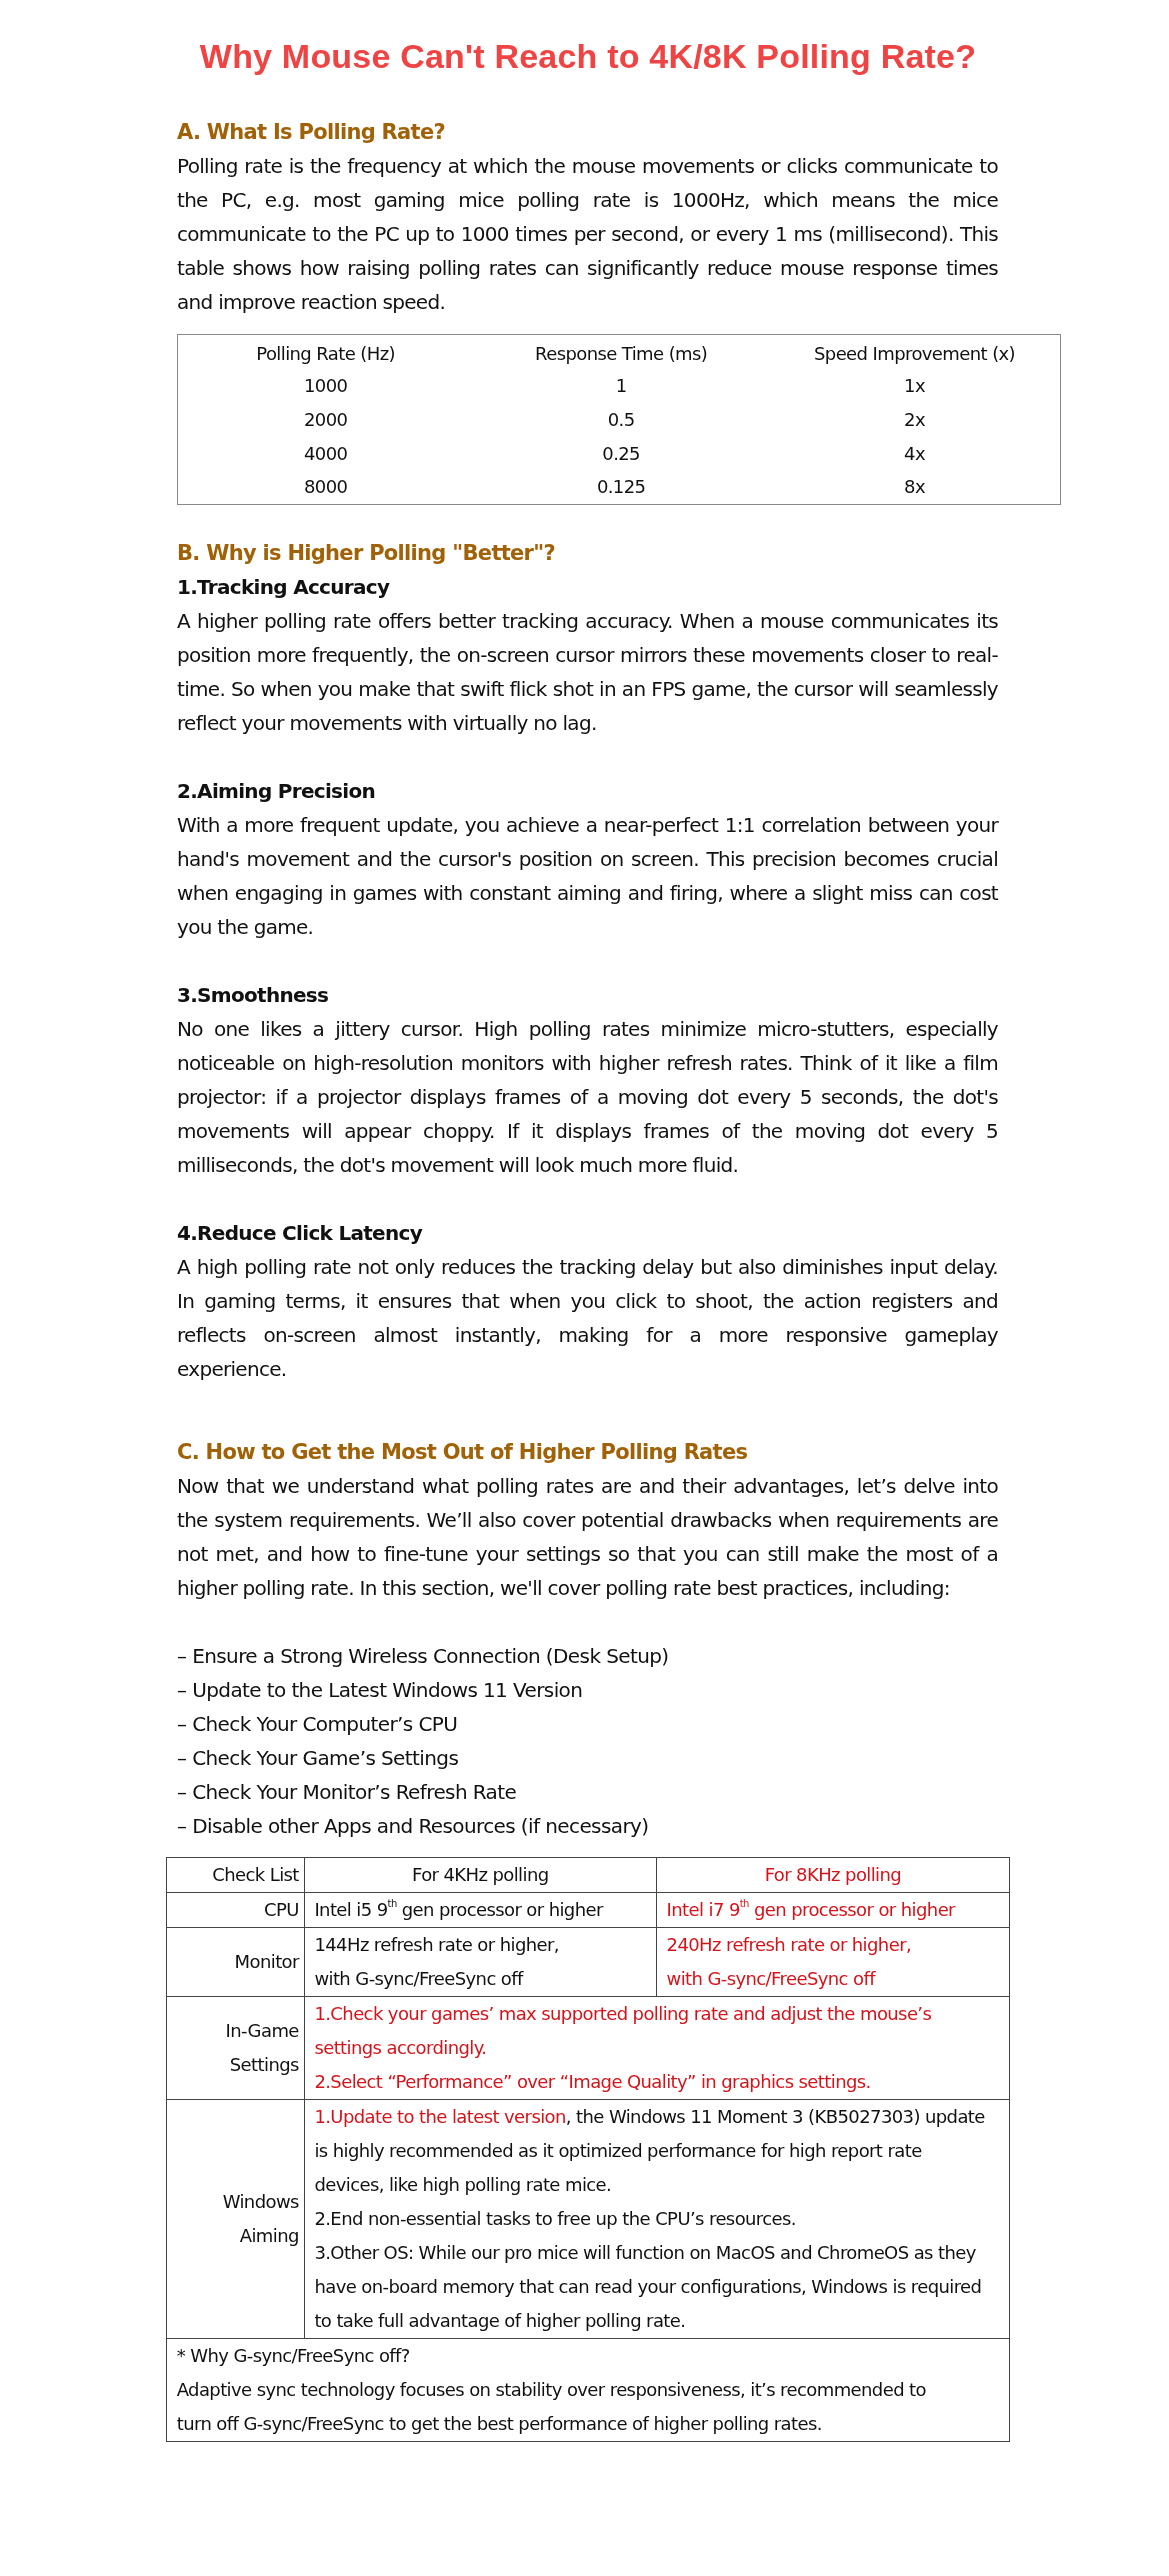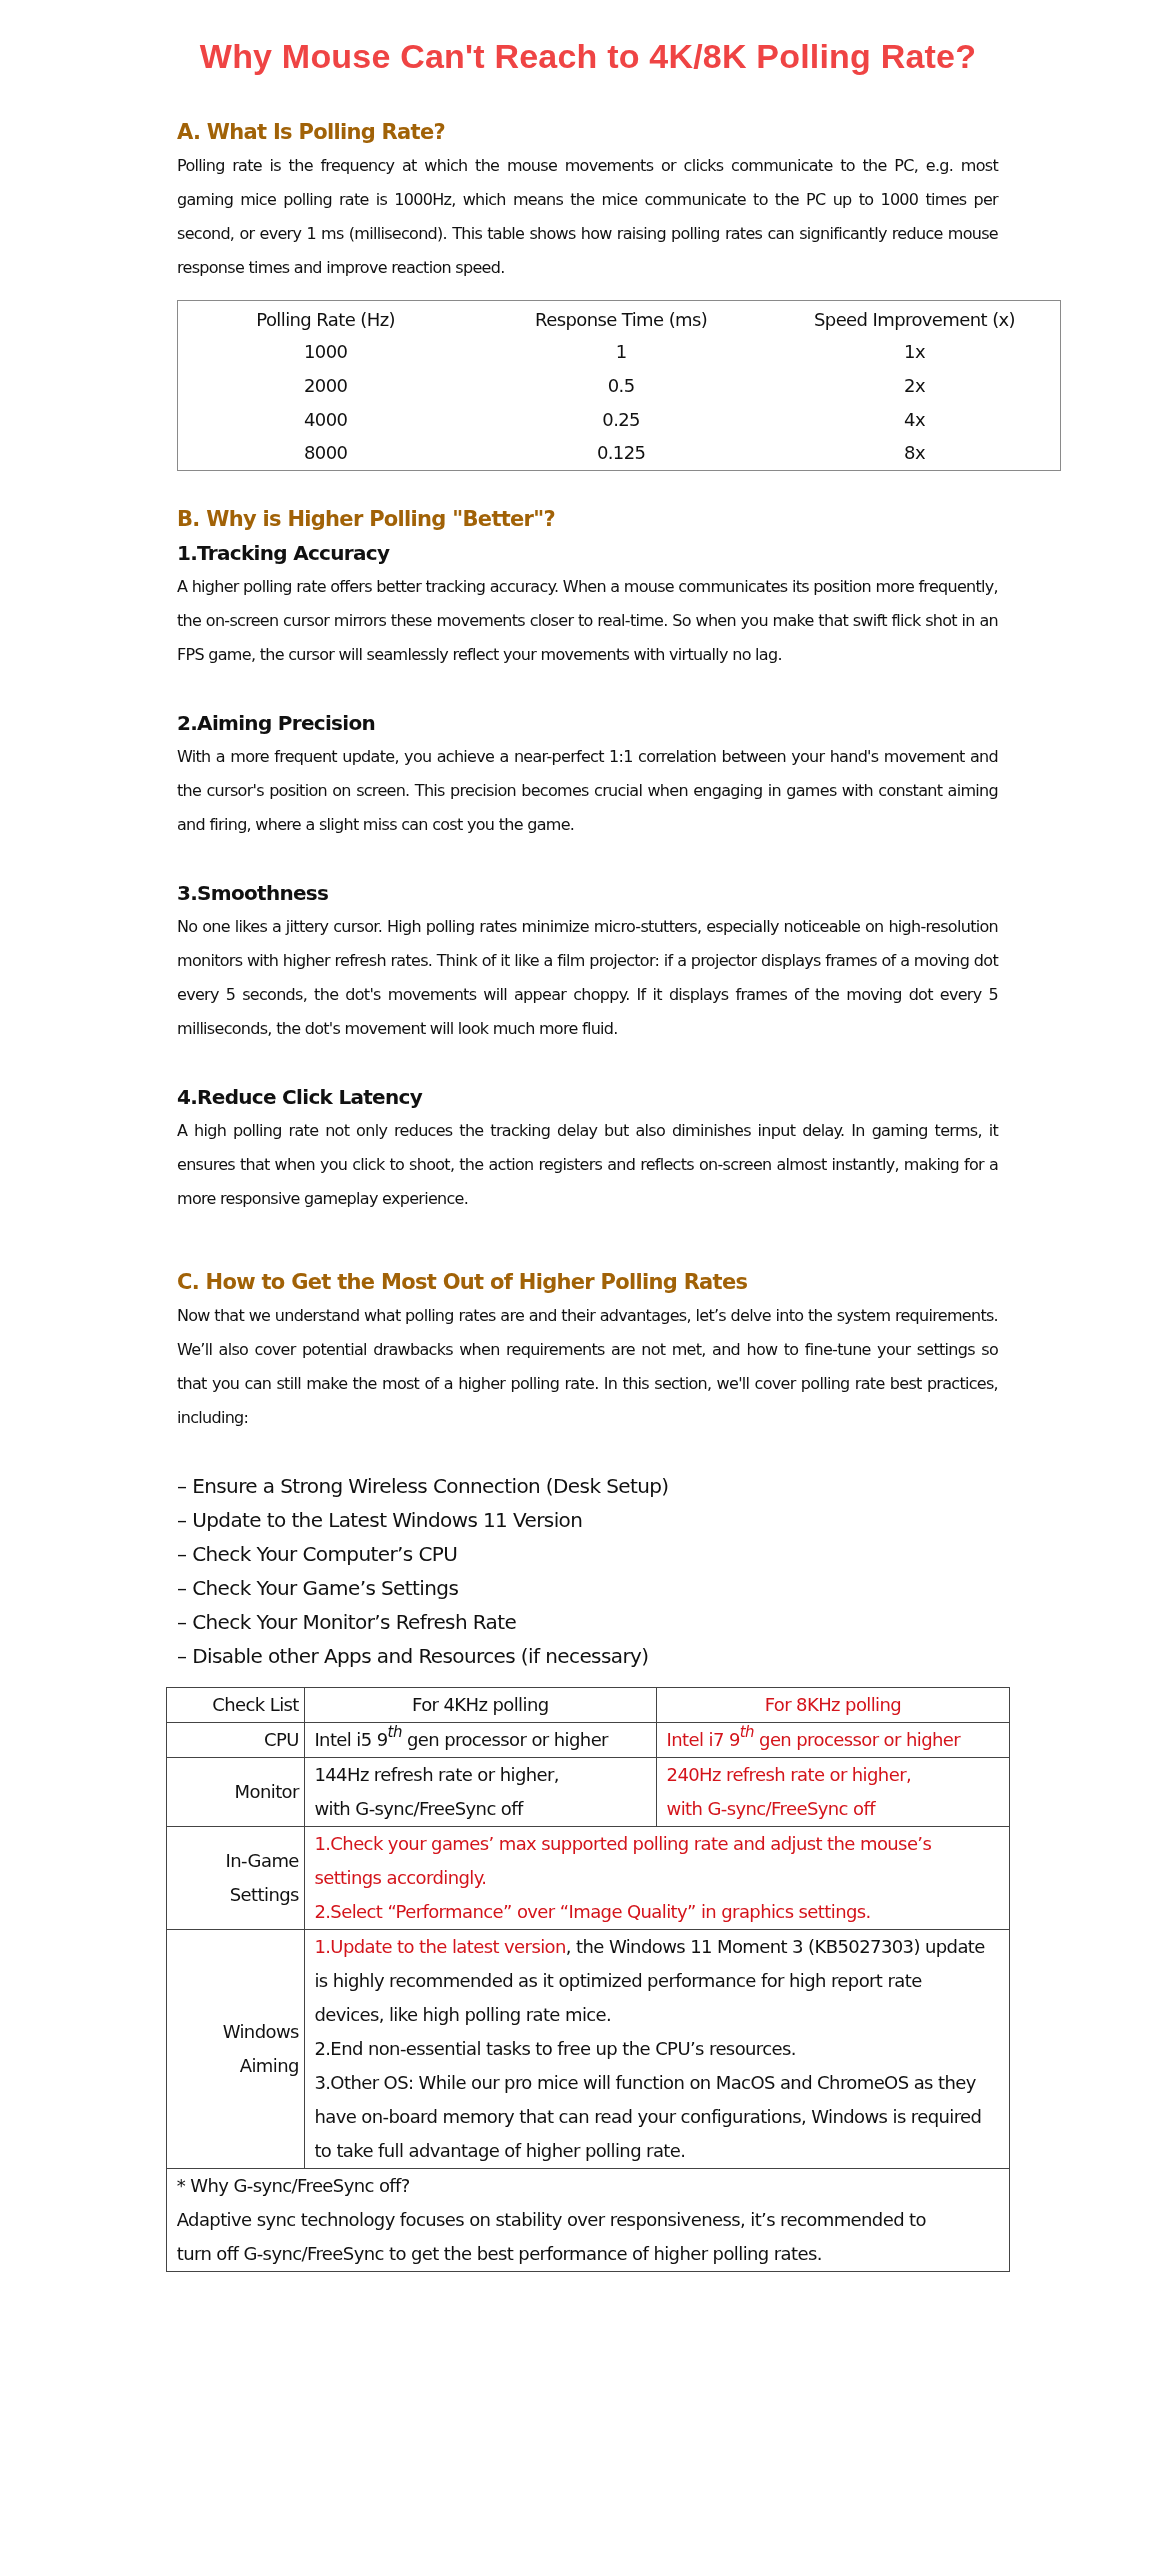--- a/index.html
+++ b/index.html
@@ -18,21 +18,21 @@
     font-size: 34px;
     color: #ef4444;
     letter-spacing: 0.2px;
     height: 49px;
     line-height: 49px;
     margin-left: 7px;
   }
   .content { width: 821px; margin-left: 177px; }
   .body-text {
     font-family: "DejaVu Sans", sans-serif;
-    font-size: 16px;
+    font-size: 20px;
     line-height: 34px;
     text-align: justify;
     color: #111;
     letter-spacing: -0.7px;
     word-spacing: 0px;
   }
   .sec-head {
     font-family: "DejaVu Sans", sans-serif;
     font-weight: bold;
     font-size: 21px;
@@ -91,21 +91,21 @@
   }
   .rec-table td {
     border: 1.2px solid #444;
     line-height: 34px;
     vertical-align: middle;
     padding: 0 9.7px;
   }
   .rec-table .center { text-align: center; }
   .rec-table .label { text-align: right; padding: 0 4.9px; }
   .red { color: #d4141b; }
-  sup { font-size: 15px; line-height: 0; position: relative; top: -2.4px; vertical-align: super; font-style: italic; }
+  sup { font-size: 10px; line-height: 0; position: relative; top: -2.4px; vertical-align: super; }
   .note-cell { padding: 0 9.7px; }
 </style>
 </head>
 <body>
 
 <div class="page">
 
   <h1 class="title">Why Mouse Can't Reach to 4K/8K Polling Rate?</h1>
 
   <div class="content" style="margin-top:34px;">

